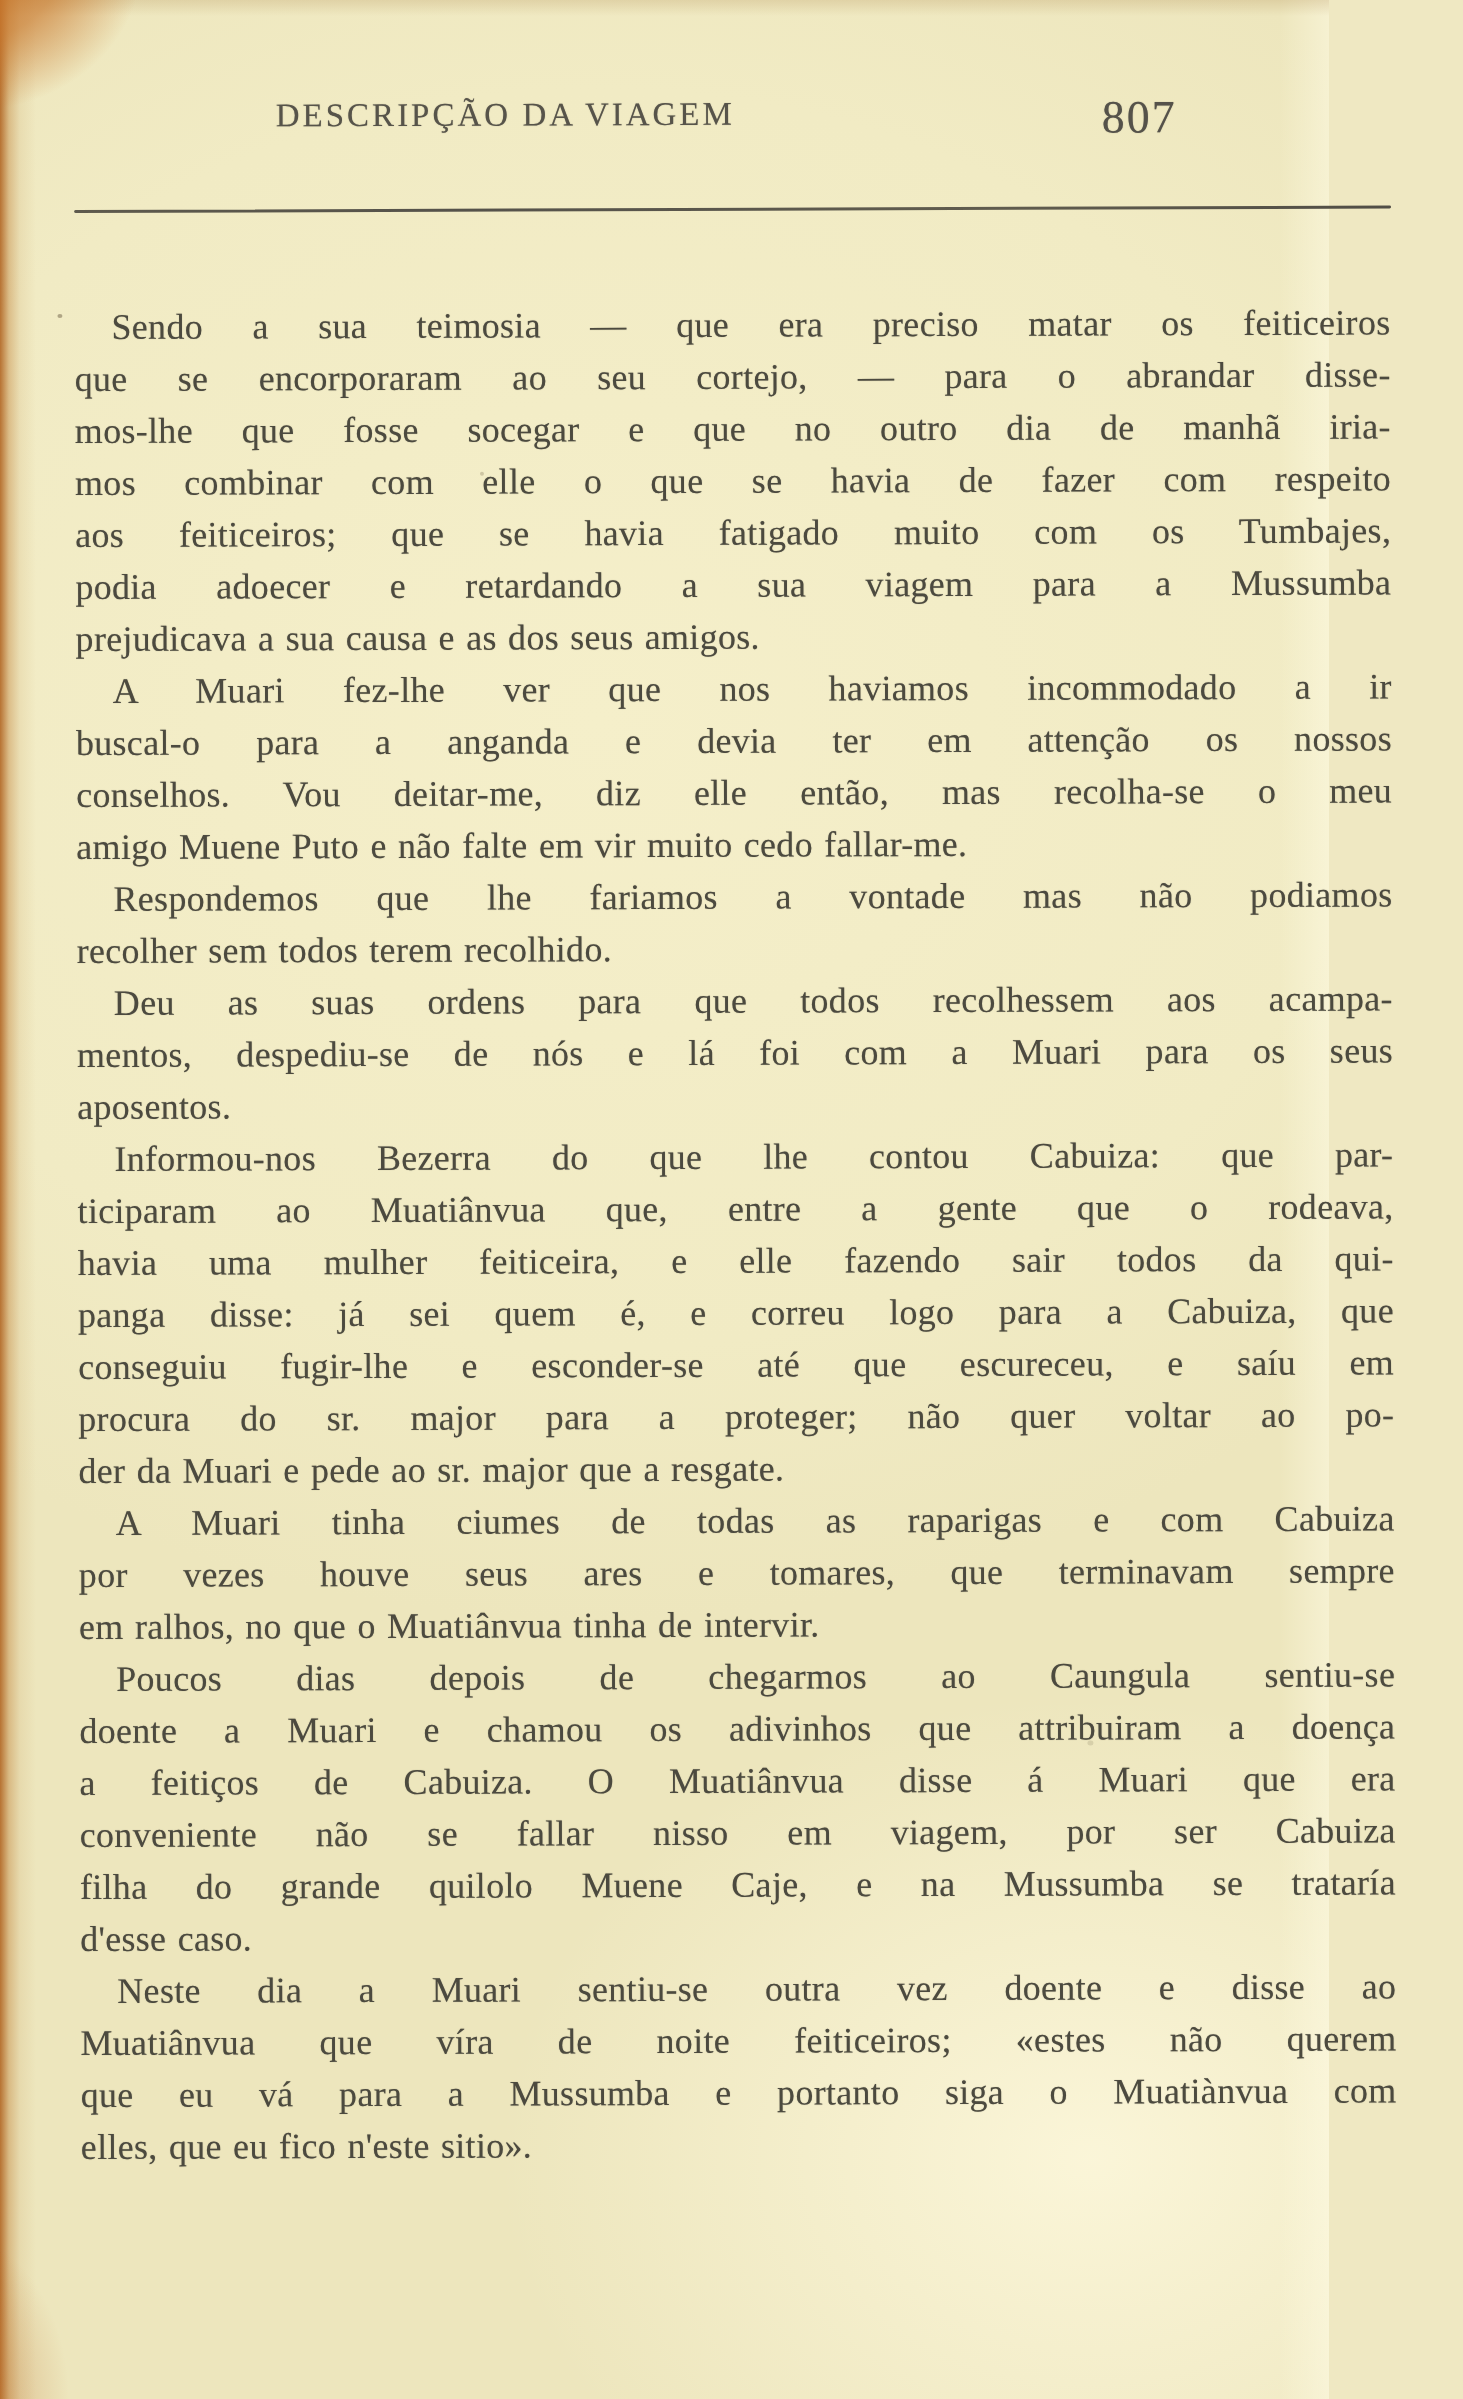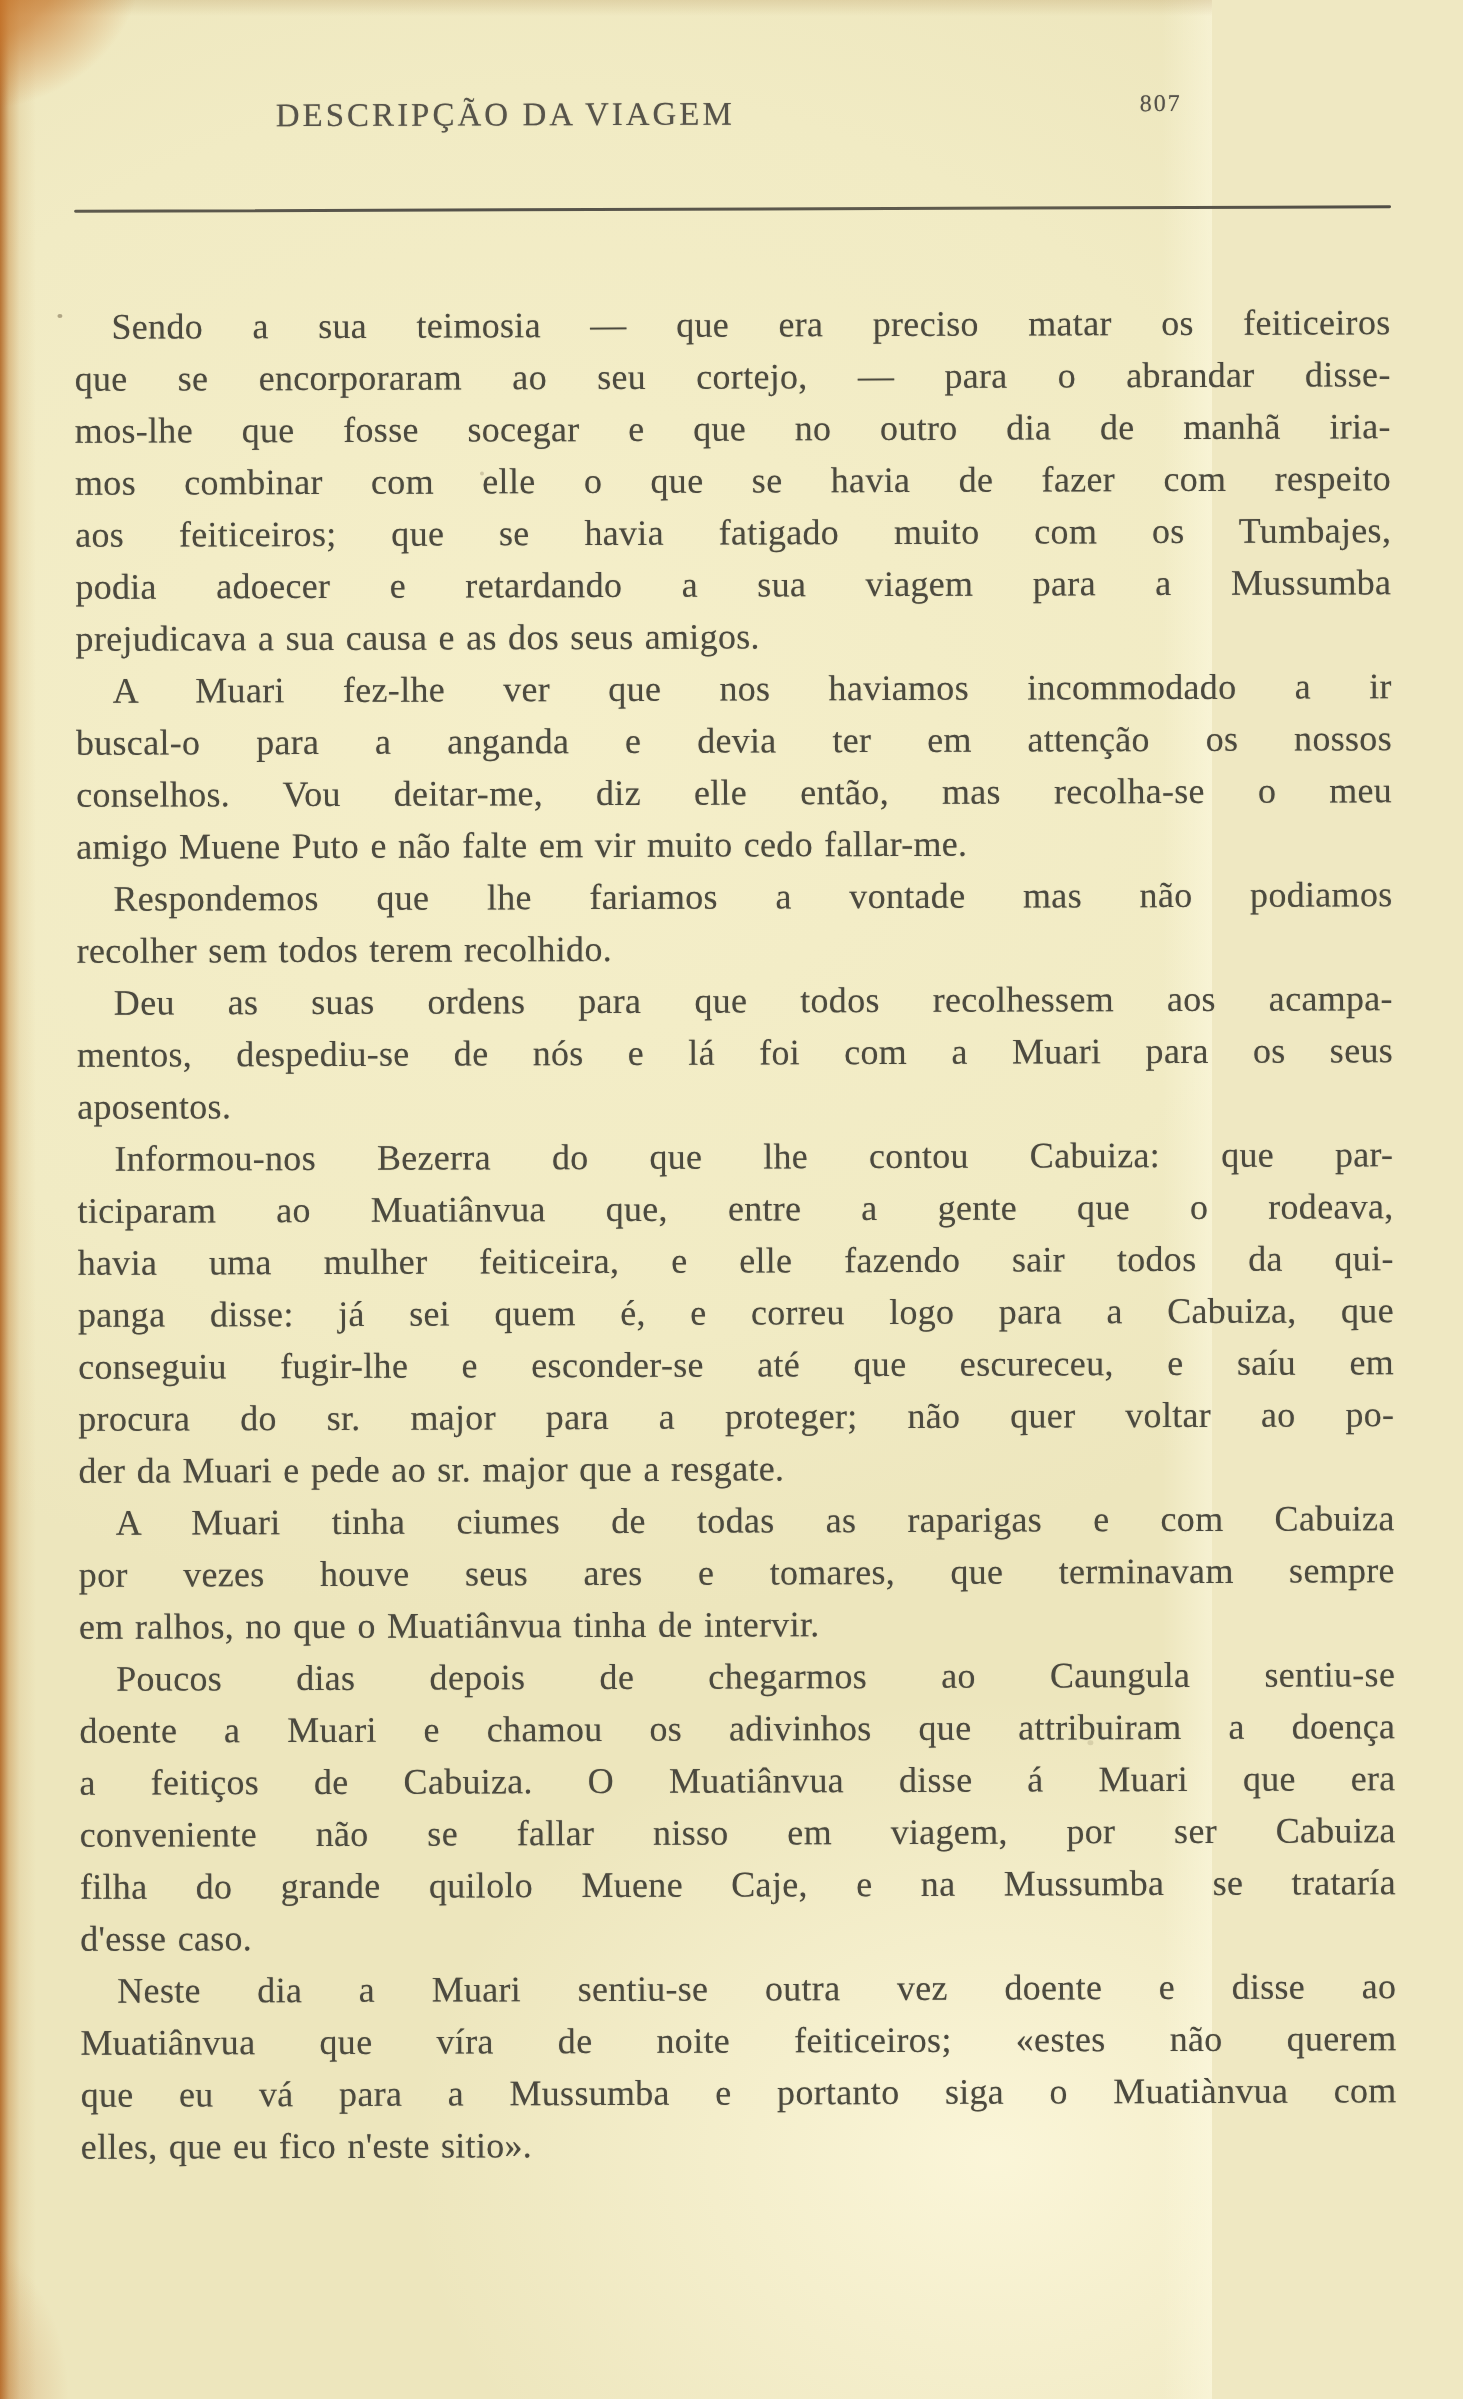--- a/index.html
+++ b/index.html
@@ -2,43 +2,42 @@
 <html><head>
 <meta charset="utf-8">
 <style>
   html, body { margin: 0; padding: 0; }
   body {
     width: 1463px; height: 2399px; overflow: hidden;
     font-family: "Liberation Serif", "DejaVu Serif", serif;
     background: #efe8c2;
   }
   .scan-page {
-    position: relative; width: 1212px; height: 2399px;
+    position: relative; width: 1329px; height: 2399px;
     background:
       radial-gradient(240px 210px at -30px -40px, rgba(200,117,42,0.95) 0%, rgba(200,117,42,0.65) 38%, rgba(200,117,42,0) 72%),
       radial-gradient(170px 240px at -50px 2400px, rgba(188,110,44,0.55) 0%, rgba(188,110,44,0) 70%),
       linear-gradient(90deg, rgba(178,104,38,0.92) 0px, rgba(193,133,62,0.45) 9px, rgba(206,170,110,0.20) 20px, rgba(0,0,0,0) 36px),
       linear-gradient(180deg, rgba(170,130,70,0.22) 0px, rgba(0,0,0,0) 16px),
       linear-gradient(270deg, rgba(255,252,230,0.5) 0px, rgba(0,0,0,0) 50px),
       radial-gradient(950px 750px at 82% 90%, rgba(252,247,219,0.9) 0%, rgba(252,247,219,0) 62%),
       radial-gradient(1100px 900px at 45% 30%, #f5efca 0%, #f1ebc4 70%, #ede6bd 100%);
   }
   .tilt { position: absolute; inset: 0; transform: rotate(-0.2deg); transform-origin: 50% 20%; }
 
   .running-title {
     position: absolute; top: 96px; left: 277px;
     font-size: 33px; letter-spacing: 3px; color: #57544a;
     text-shadow: 0 0 1px rgba(87,84,74,0.5);
     white-space: nowrap;
   }
   .page-number {
     position: absolute; top: 92px; left: 1103px;
-    font-size: 24px; color: #55524a; letter-spacing: 2px;
+    font-size: 46px; color: #55524a; letter-spacing: 2px;
     text-shadow: 0 0 1px rgba(87,84,74,0.5);
-    margin-left: 38px;
   }
   .header-rule {
     position: absolute; top: 208px; left: 75px; width: 1317px; height: 3px;
     background: linear-gradient(90deg, #5e5a4d 0%, #55524a 30%, #605c4e 70%, #514e46 100%);
     border-radius: 2px;
   }
 
   .text-block {
     position: absolute; top: 299px; left: 75px; width: 1316px;
     color: #4c4a3f;

